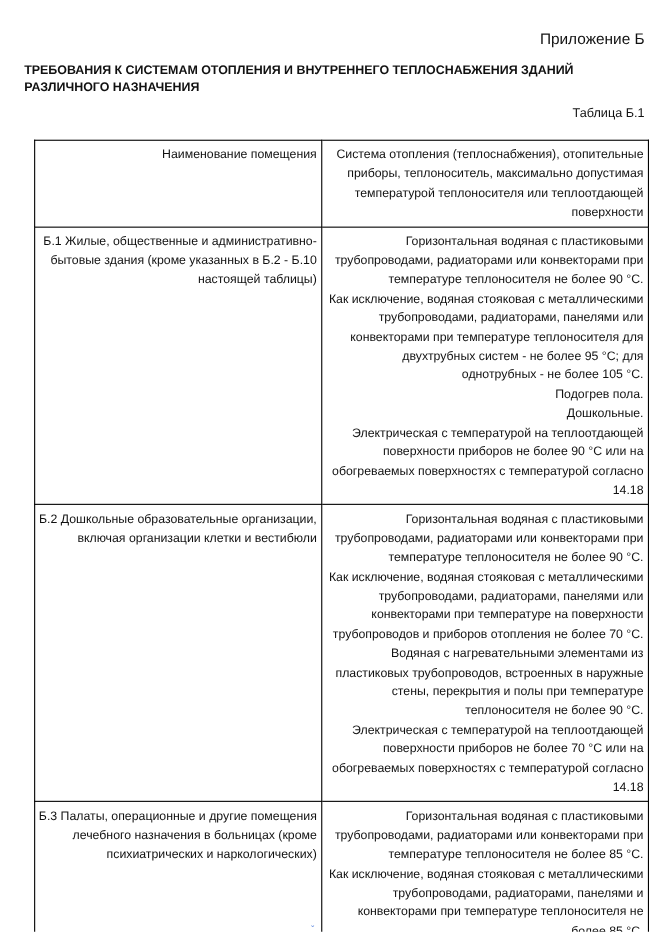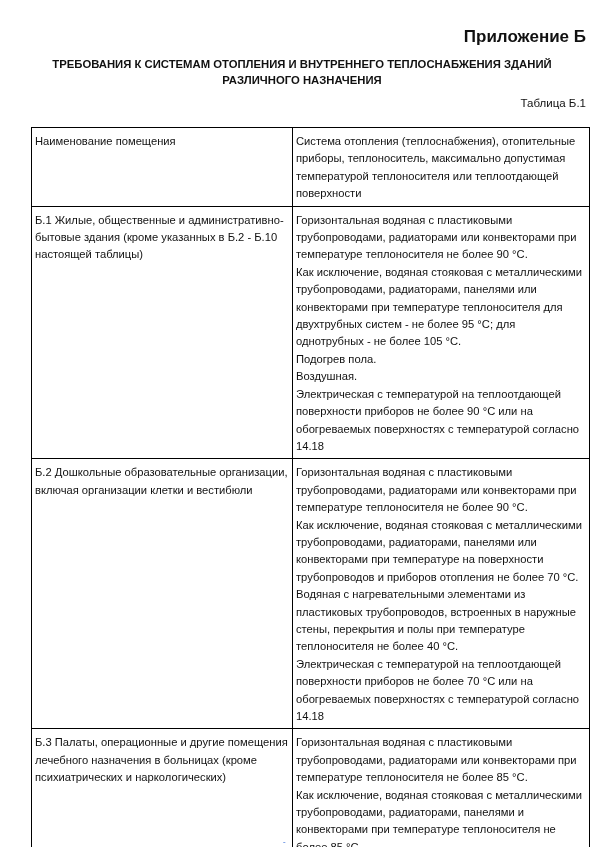--- a/index.html
+++ b/index.html
@@ -3,40 +3,39 @@
 <meta charset="utf-8">
 <style>
   html, body { margin: 0; padding: 0; background: #ffffff; }
   body {
     width: 602px; height: 847px; overflow: hidden; position: relative;
     font-family: "Liberation Sans", "DejaVu Sans", sans-serif;
     color: #111111; font-size: 11.2px;
   }
   .appendix {
     position: absolute; right: 16px; top: 27px;
-    font-size: 17px;
-    font-weight: bold;
+    font-size: 14px;
   }
   .title {
-    position: absolute; left: 32px; right: 30px; top: 56px;
-    text-align: center; font-weight: bold; font-size: 11.3px; line-height: 16px;
+    position: absolute; left: 22px; right: 30px; top: 56px;
+    text-align: left; font-weight: bold; font-size: 11.3px; line-height: 16px;
   }
   .table-label {
     position: absolute; right: 16px; top: 97px; font-size: 11.5px;
   }
   table {
     position: absolute; left: 31px; top: 127px;
     width: 558px; border-collapse: collapse; table-layout: fixed;
   }
   td, th {
     border: 1px solid #000000; vertical-align: top;
     padding: 5px 4px 3px 3px; font-weight: normal;
-    line-height: 17.4px; text-align: left;
+    line-height: 17.4px; text-align: right;
   }
-  th { text-align: left; padding-top: 5px; padding-bottom: 3px; }
+  th { text-align: right; padding-top: 5px; padding-bottom: 3px; }
   col.c1 { width: 261px; }
   col.c2 { width: 297px; }
   .para { display: block; }
   .cursor-mark {
     position: absolute; left: 283px; top: 843px; width: 4px; height: 4px;
     color: #3a6fd8; font-size: 8px; line-height: 4px;
   }
 </style>
 </head>
 <body>
@@ -56,30 +55,30 @@
       <th>Система отопления (теплоснабжения), отопительные приборы, теплоноситель, максимально допустимая температурой теплоносителя или теплоотдающей поверхности</th>
     </tr>
   </thead>
   <tbody>
     <tr style="height:210px">
       <td>Б.1 Жилые, общественные и административно-бытовые здания (кроме указанных в Б.2 - Б.10 настоящей таблицы)</td>
       <td>
         <span class="para">Горизонтальная водяная с пластиковыми трубопроводами, радиаторами или конвекторами при температуре теплоносителя не более 90 °С.</span>
         <span class="para">Как исключение, водяная стояковая с металлическими трубопроводами, радиаторами, панелями или конвекторами при температуре теплоносителя для двухтрубных систем - не более 95 °С; для однотрубных - не более 105 °С.</span>
         <span class="para">Подогрев пола.</span>
-        <span class="para">Воздушная.</span>
+        <span class="para">Дошкольные.</span>
         <span class="para">Электрическая с температурой на теплоотдающей поверхности приборов не более 90 °С или на обогреваемых поверхностях с температурой согласно 14.18</span>
       </td>
     </tr>
     <tr style="height:225px">
       <td>Б.2 Дошкольные образовательные организации, включая организации клетки и вестибюли</td>
       <td>
         <span class="para">Горизонтальная водяная с пластиковыми трубопроводами, радиаторами или конвекторами при температуре теплоносителя не более 90 °С.</span>
         <span class="para">Как исключение, водяная стояковая с металлическими трубопроводами, радиаторами, панелями или конвекторами при температуре на поверхности трубопроводов и приборов отопления не более 70 °С.</span>
-        <span class="para">Водяная с нагревательными элементами из пластиковых трубопроводов, встроенных в наружные стены, перекрытия и полы при температуре теплоносителя не более 40 °С.</span>
+        <span class="para">Водяная с нагревательными элементами из пластиковых трубопроводов, встроенных в наружные стены, перекрытия и полы при температуре теплоносителя не более 90 °С.</span>
         <span class="para">Электрическая с температурой на теплоотдающей поверхности приборов не более 70 °С или на обогреваемых поверхностях с температурой согласно 14.18</span>
       </td>
     </tr>
     <tr style="height:174px">
       <td>Б.3 Палаты, операционные и другие помещения лечебного назначения в больницах (кроме психиатрических и наркологических)</td>
       <td>
         <span class="para">Горизонтальная водяная с пластиковыми трубопроводами, радиаторами или конвекторами при температуре теплоносителя не более 85 °С.</span>
         <span class="para">Как исключение, водяная стояковая с металлическими трубопроводами, радиаторами, панелями и конвекторами при температуре теплоносителя не более 85 °С.</span>
 
       </td>

